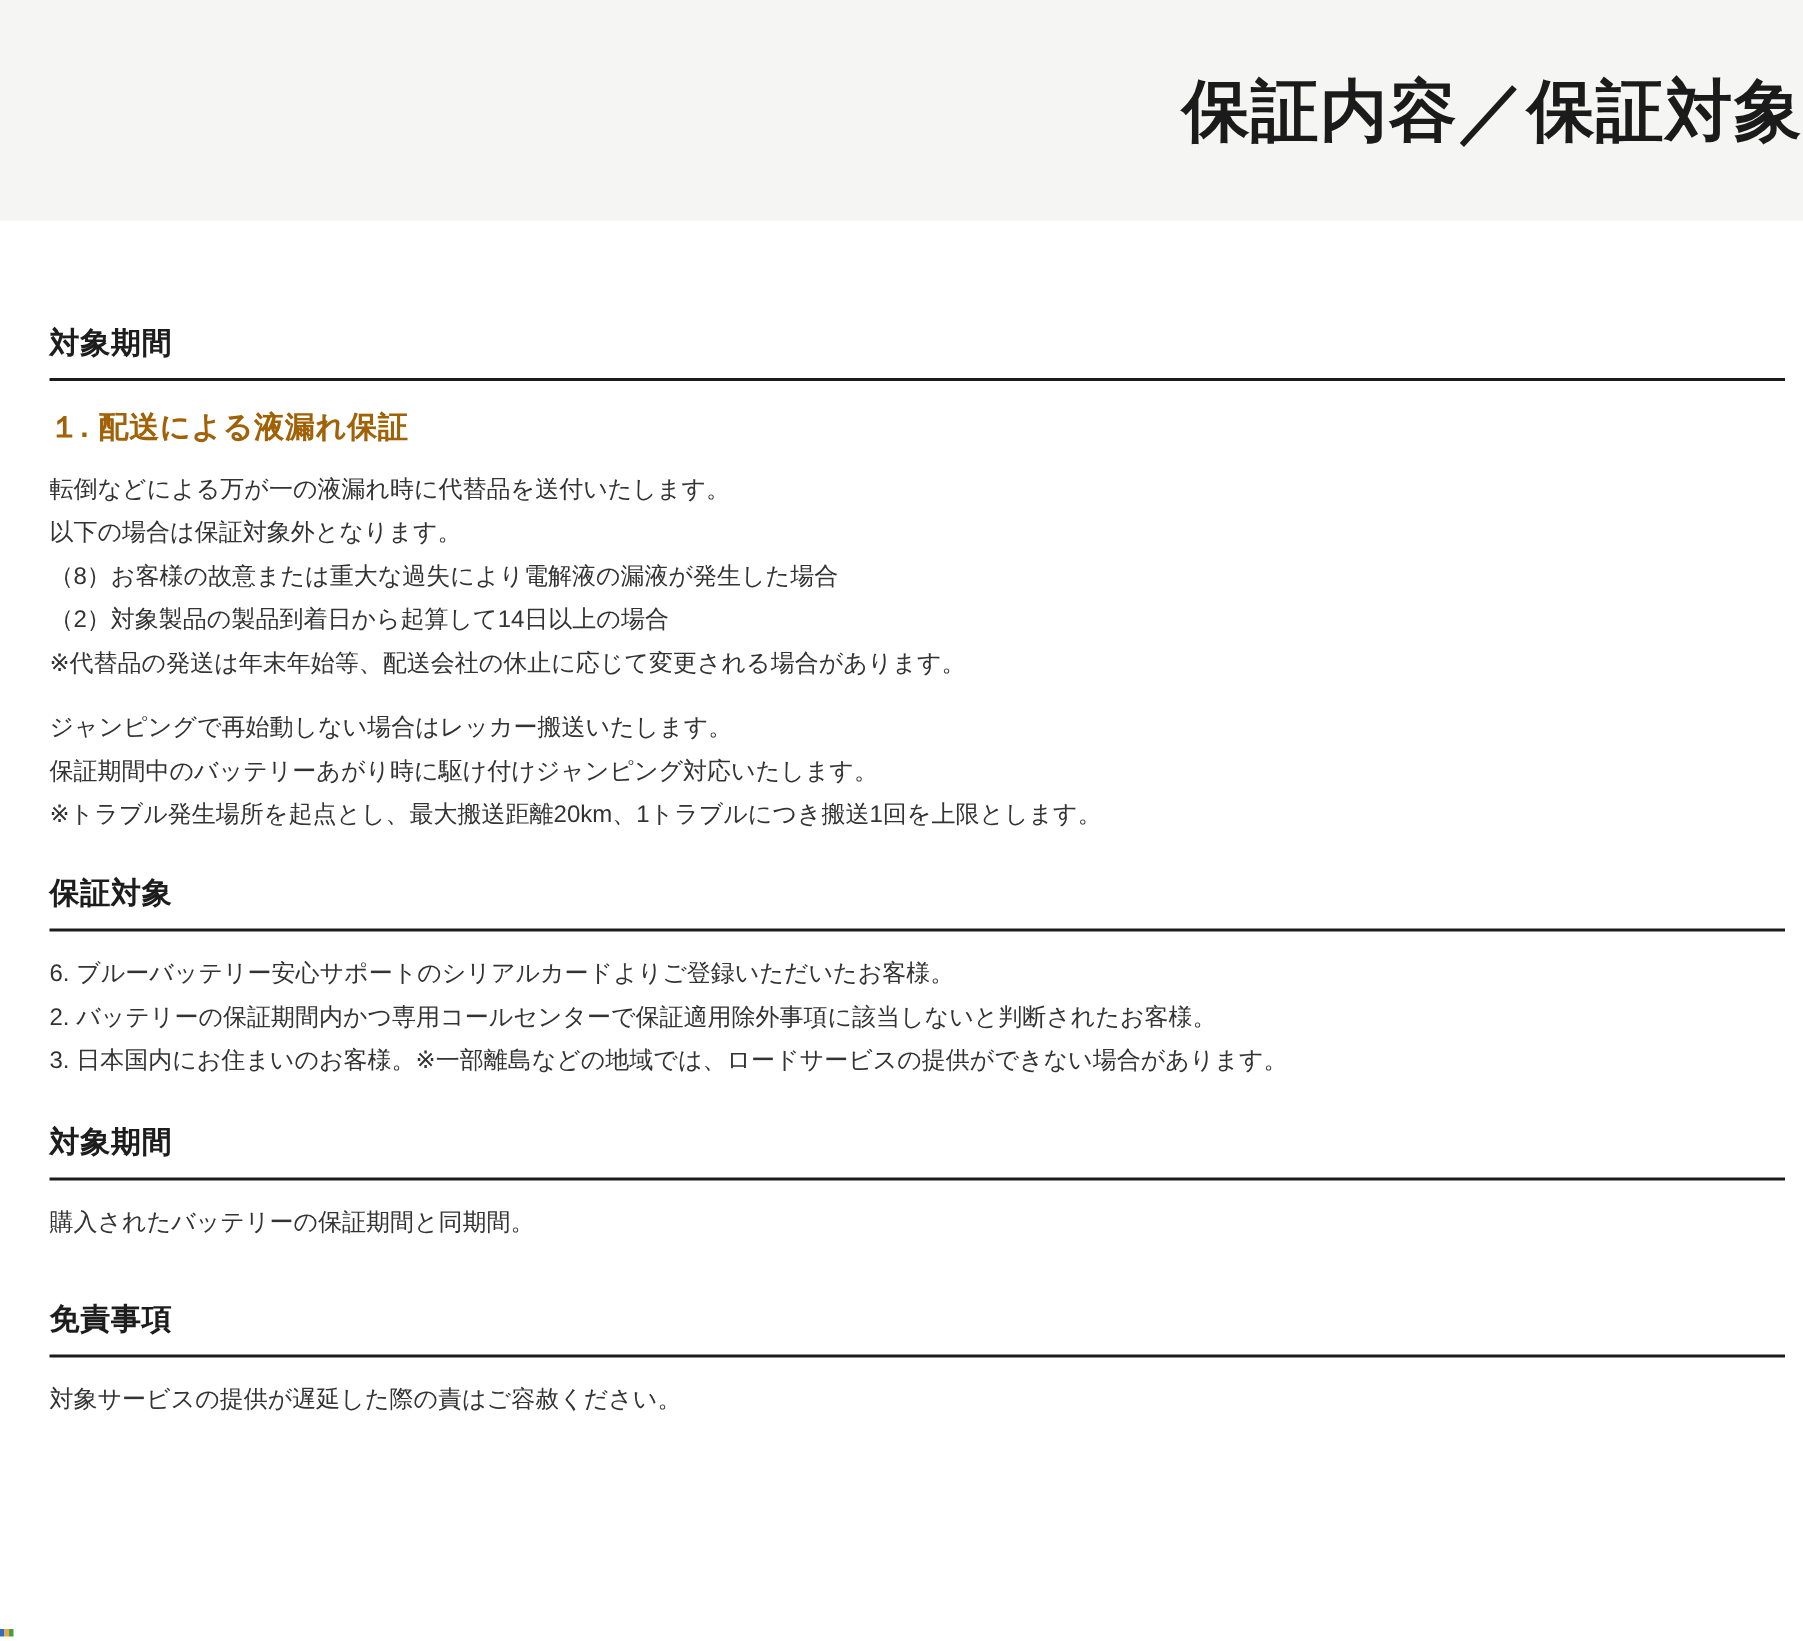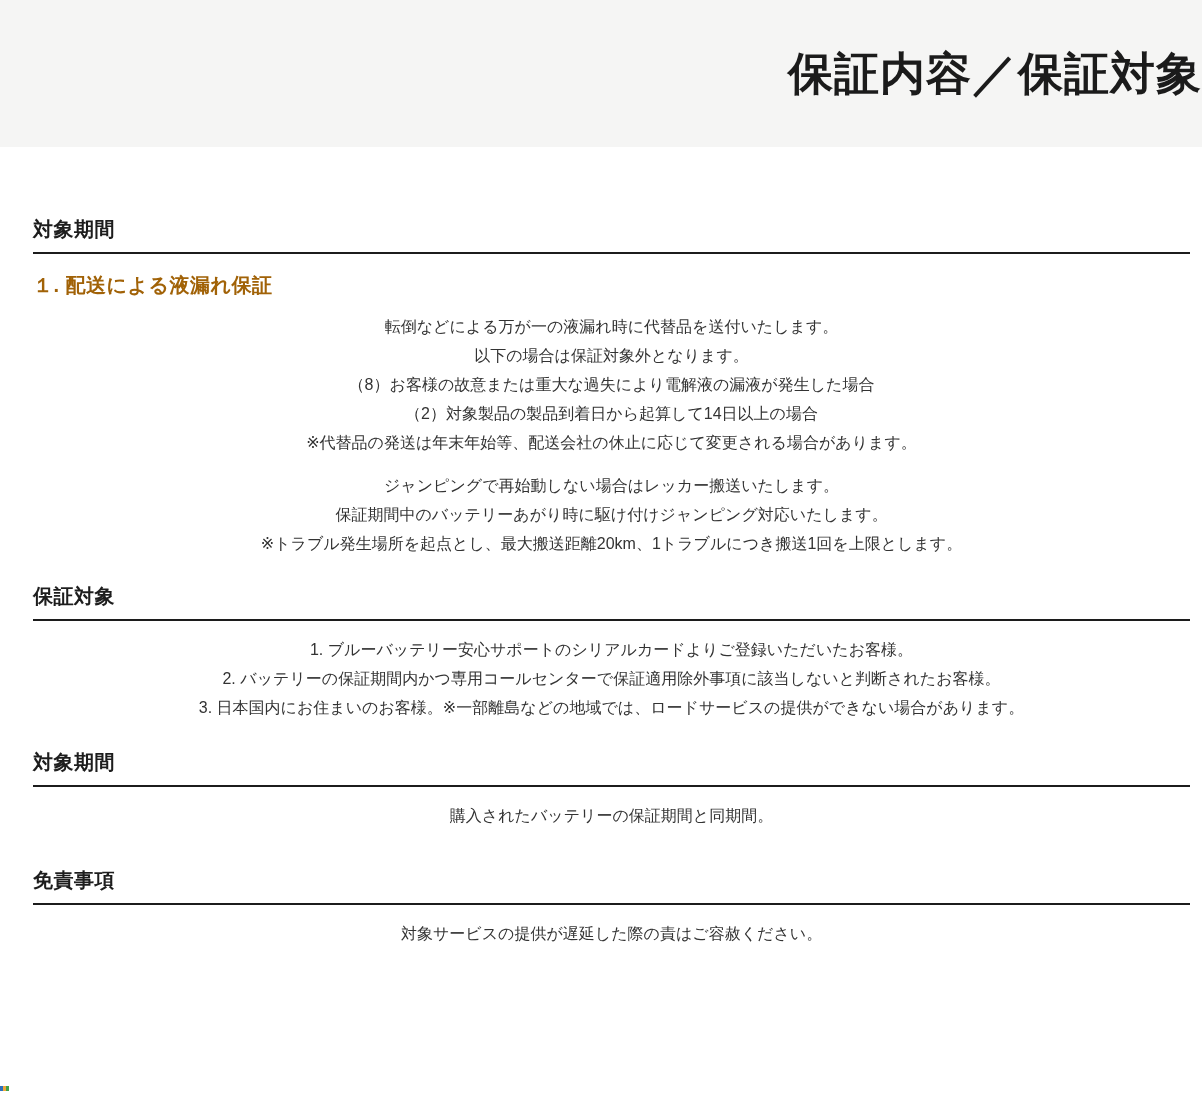--- a/index.html
+++ b/index.html
@@ -51,21 +51,21 @@
   .h-first       { margin-top: 70px; }
   .sub-h {
     margin: 19px 0 0 0;
     font-size: 20px;
     line-height: 24px;
     font-weight: 700;
     color: #a16207;
     letter-spacing: 0.5px;
   }
   .sub-h.ruled   { margin-top: 24px; padding-bottom: 13px; }
-  .para-block    { margin-top: 15px; text-align: center; }
+  .para-block    { margin-top: 15px; }
   .para-block.tight { margin-top: 14px; }
   .line {
     margin: 0;
     font-size: 16px;
     line-height: 29px;
     color: #333333;
   }
   .indent { padding-left: 13px; }
   .mt-sec-2 { margin-top: 26px; }
   .mt-sec-3 { margin-top: 28px; }
@@ -106,21 +106,21 @@
     </div>
 
     <div class="para-block tight">
       <p class="line">ジャンピングで再始動しない場合はレッカー搬送いたします。</p>
       <p class="line">保証期間中のバッテリーあがり時に駆け付けジャンピング対応いたします。</p>
       <p class="line">※トラブル発生場所を起点とし、最大搬送距離20km、1トラブルにつき搬送1回を上限とします。</p>
     </div>
 
     <h2 class="sec-h ruled mt-sec-2">保証対象</h2>
     <div class="para-block tight">
-      <p class="line">1. ブルーバッテリー安心サポートのシリアルカードよりご登録いただいたお客様。</p>
+      <p class="line">6. ブルーバッテリー安心サポートのシリアルカードよりご登録いただいたお客様。</p>
       <p class="line">2. バッテリーの保証期間内かつ専用コールセンターで保証適用除外事項に該当しないと判断されたお客様。</p>
       <p class="line">3. 日本国内にお住まいのお客様。※一部離島などの地域では、ロードサービスの提供ができない場合があります。</p>
     </div>
 
     <h2 class="sec-h ruled mt-sec-3">対象期間</h2>
     <div class="para-block tight">
       <p class="line">購入されたバッテリーの保証期間と同期間。</p>
     </div>
 
     <h2 class="sec-h ruled mt-sec-4">免責事項</h2>

